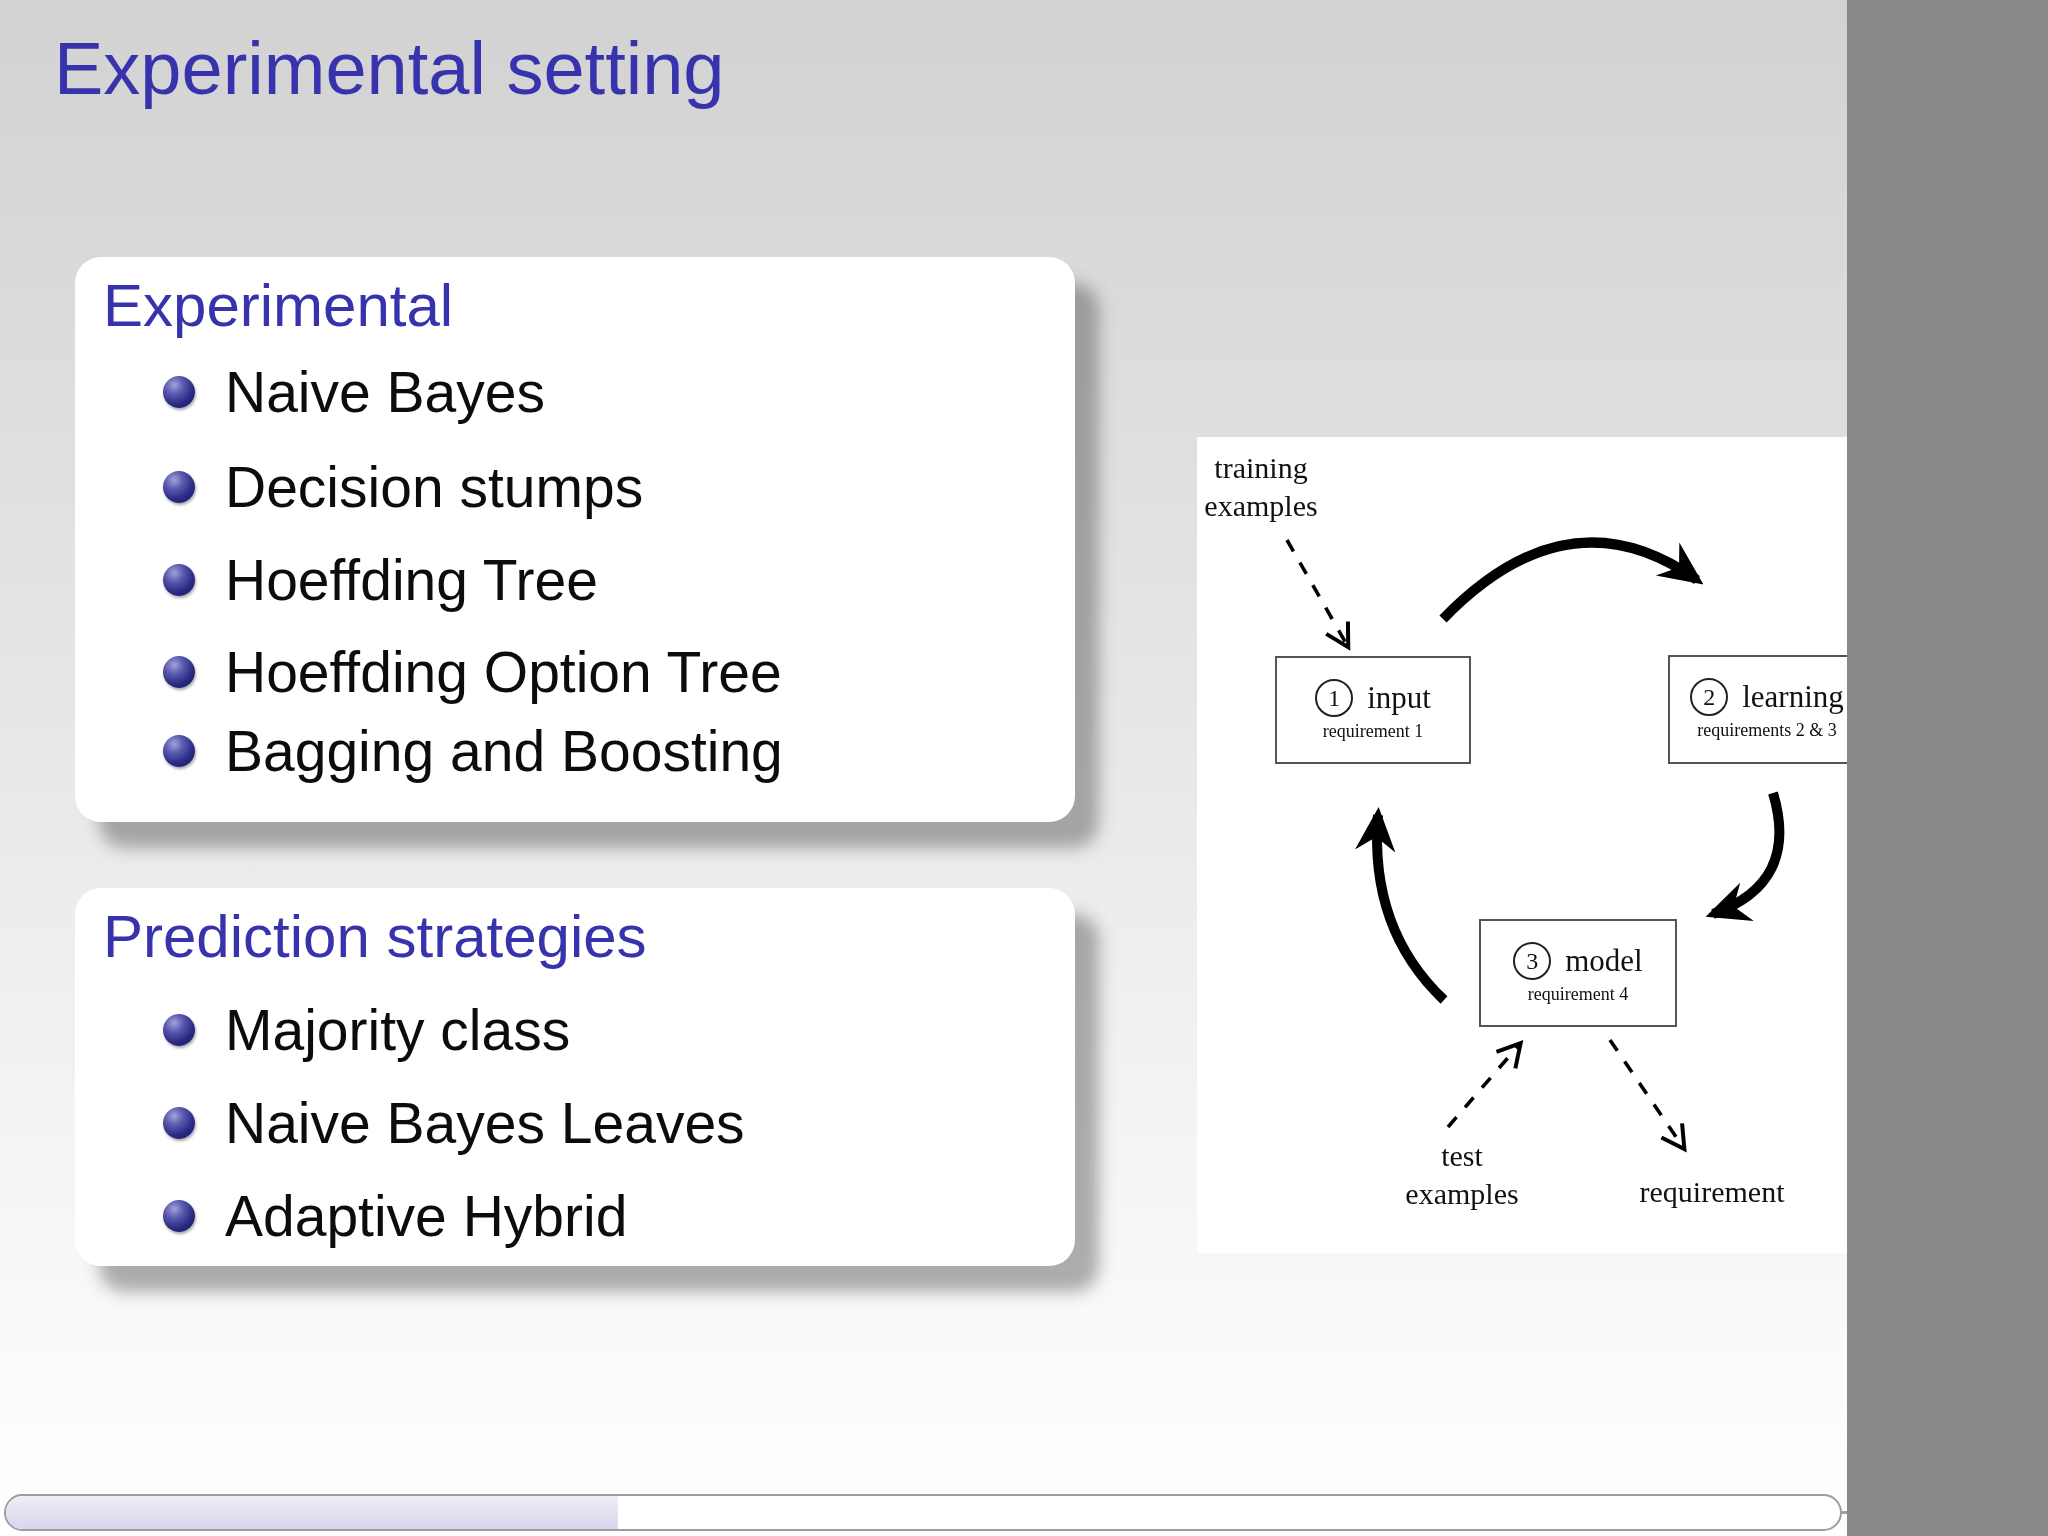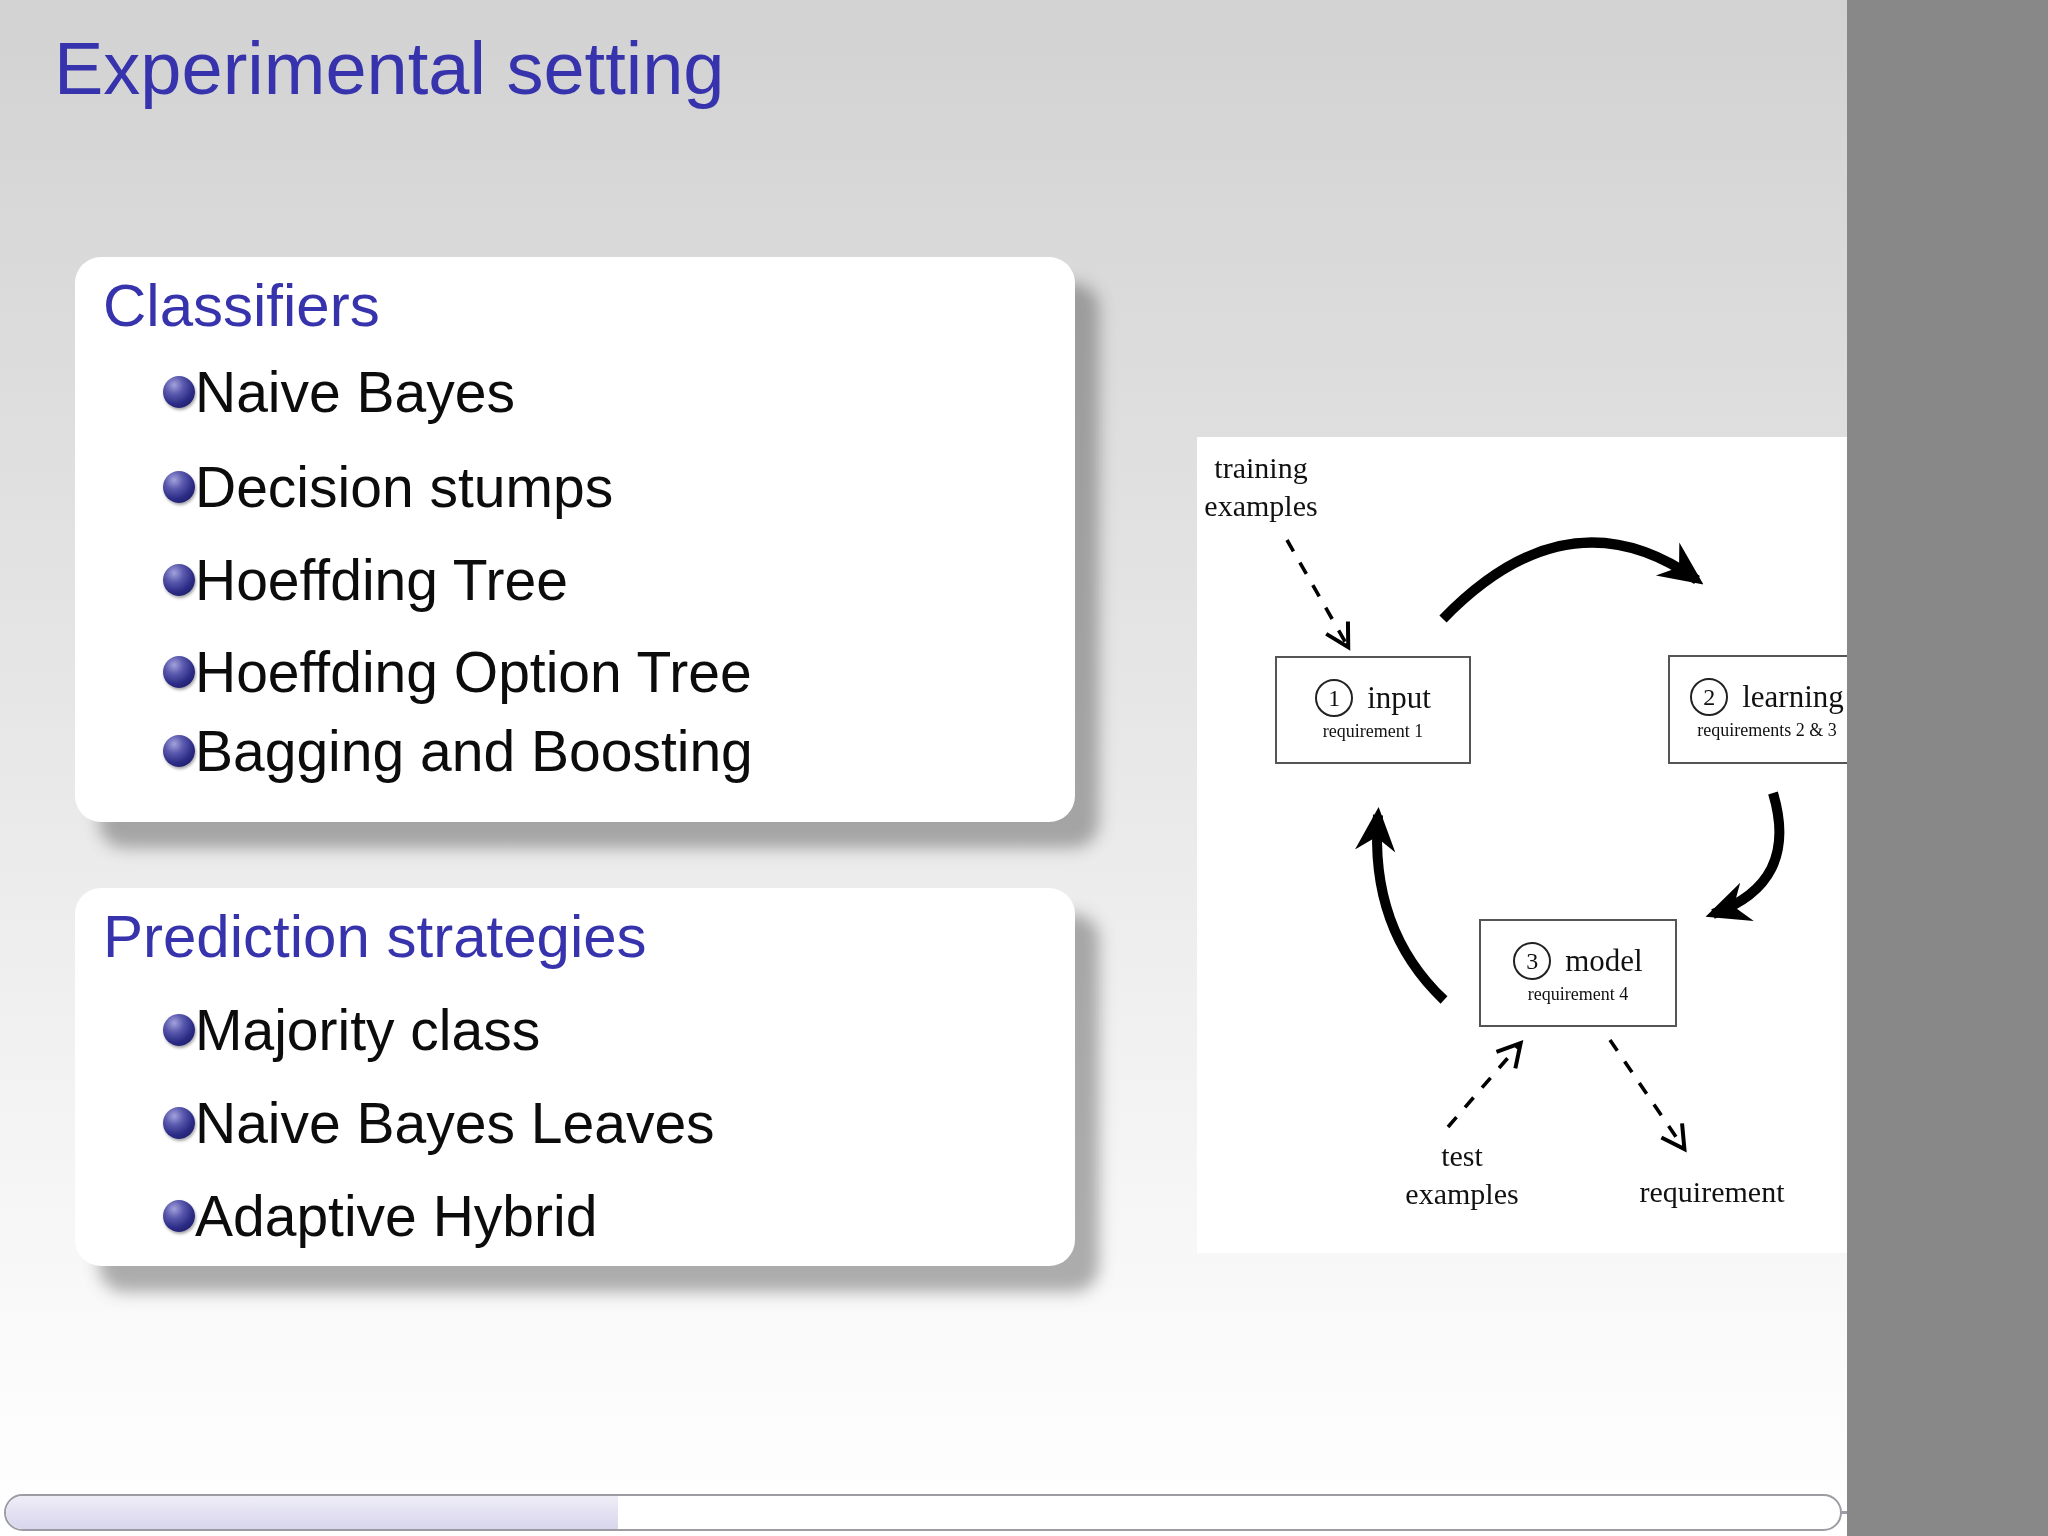--- a/index.html
+++ b/index.html
@@ -22,21 +22,21 @@
     box-shadow:24px 26px 16px rgba(80,80,80,0.45);
   }
   #classifiers-block{top:257px;height:565px;}
   #prediction-block{top:888px;height:378px;}
   .block-heading{
     position:absolute;left:28px;top:14px;
     font-size:60px;color:#3733ad;
   }
   .item{
     position:absolute;left:88px;height:64px;
-    display:flex;align-items:center;
+    display:flex;align-items:center;gap:30px;
   }
   .bullet{
     width:32px;height:32px;border-radius:50%;flex:0 0 32px;
     background:radial-gradient(circle at 35% 28%, #a3a2dc 0%, #5a59ae 30%, #2b2b85 62%, #15155a 100%);
     box-shadow:1px 2px 3px rgba(0,0,0,0.35);
   }
   .item-text{font-size:57px;color:#0c0c0c;white-space:nowrap;}
   
   #c-item-0{top:103px;} #c-item-1{top:198px;} #c-item-2{top:291px;}
   #c-item-3{top:383px;} #c-item-4{top:462px;}
@@ -91,21 +91,21 @@
   #page-box .num{font-size:36px;color:#5b58c0;}
 </style>
 </head>
 <body>
 
 <div id="slide">
 
   <div class="slide-title">Experimental setting</div>
 
   <div class="block" id="classifiers-block">
-    <div class="block-heading">Classifiers</div>
+    <div class="block-heading">Experimental</div>
     <div class="item" id="c-item-0">
       <span class="bullet"></span>
       <span class="item-text">Naive Bayes</span>
     </div>
     <div class="item" id="c-item-1">
       <span class="bullet"></span>
       <span class="item-text">Decision stumps</span>
     </div>
     <div class="item" id="c-item-2">
       <span class="bullet"></span>

